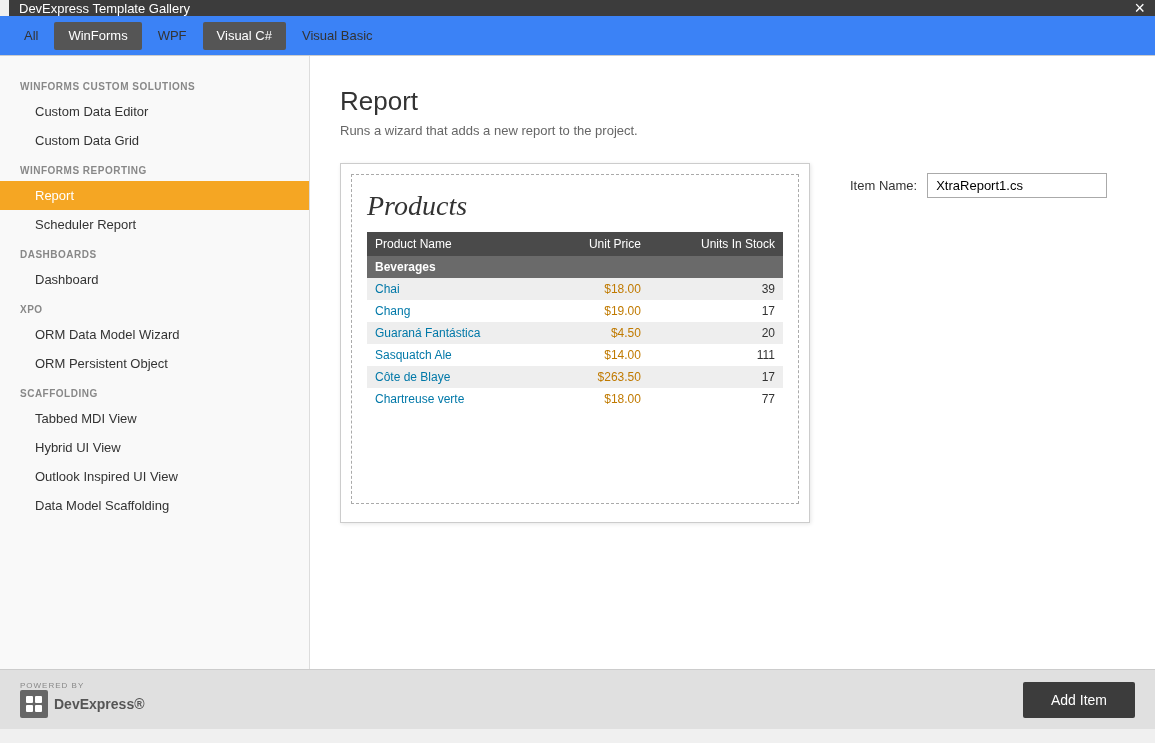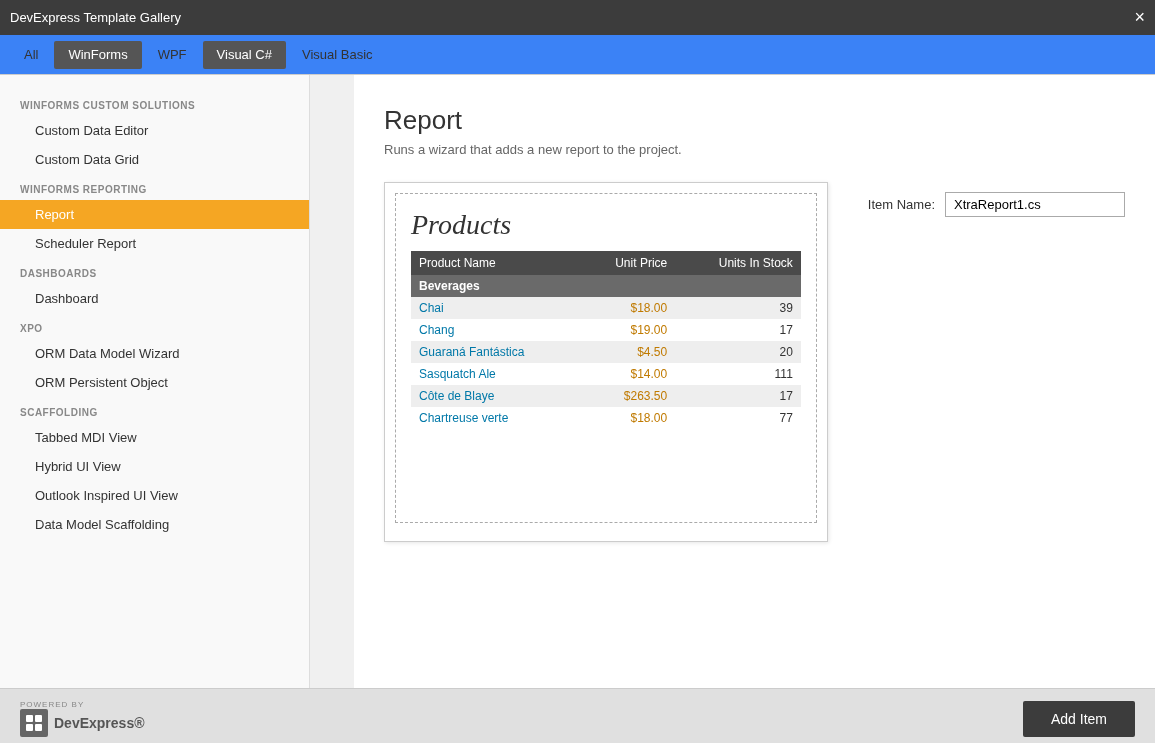--- a/index.html
+++ b/index.html
@@ -2,25 +2,26 @@
 <html><head>
   <meta charset="utf-8">
   <style>
     * { box-sizing: border-box; margin: 0; padding: 0; }
     body { font-family: 'Segoe UI', Tahoma, Geneva, Verdana, sans-serif; font-size: 13px; background: #f0f0f0; width: 1155px; height: 743px; overflow: hidden; }
 
     
     #title-bar {
       background: #3c3c3c;
       color: #fff;
-      height: 35px;
+      height: 16px;
       display: flex;
       align-items: center;
       padding: 0 10px;
       justify-content: space-between;
+      margin-left: 9px;
     }
 
     
     #tabs-bar {
       background: #3b82f6;
       height: 40px;
       display: flex;
       align-items: center;
       padding: 0 10px;
       border-bottom: 1px solid #ccc;
@@ -61,21 +62,20 @@
       font-size: 13px;
       width: 180px;
       color: #333;
     }
     .search-icon-svg { color: #888; margin-right: 5px; }
 
     
     #main-layout {
       display: flex;
       height: calc(743px - 30px - 40px - 60px);
-      gap: 44px;
     }
 
     
     #sidebar {
       width: 310px;
       background: #f9f9f9;
       border-right: 1px solid #ddd;
       overflow-y: auto;
       padding: 15px 0;
     }

